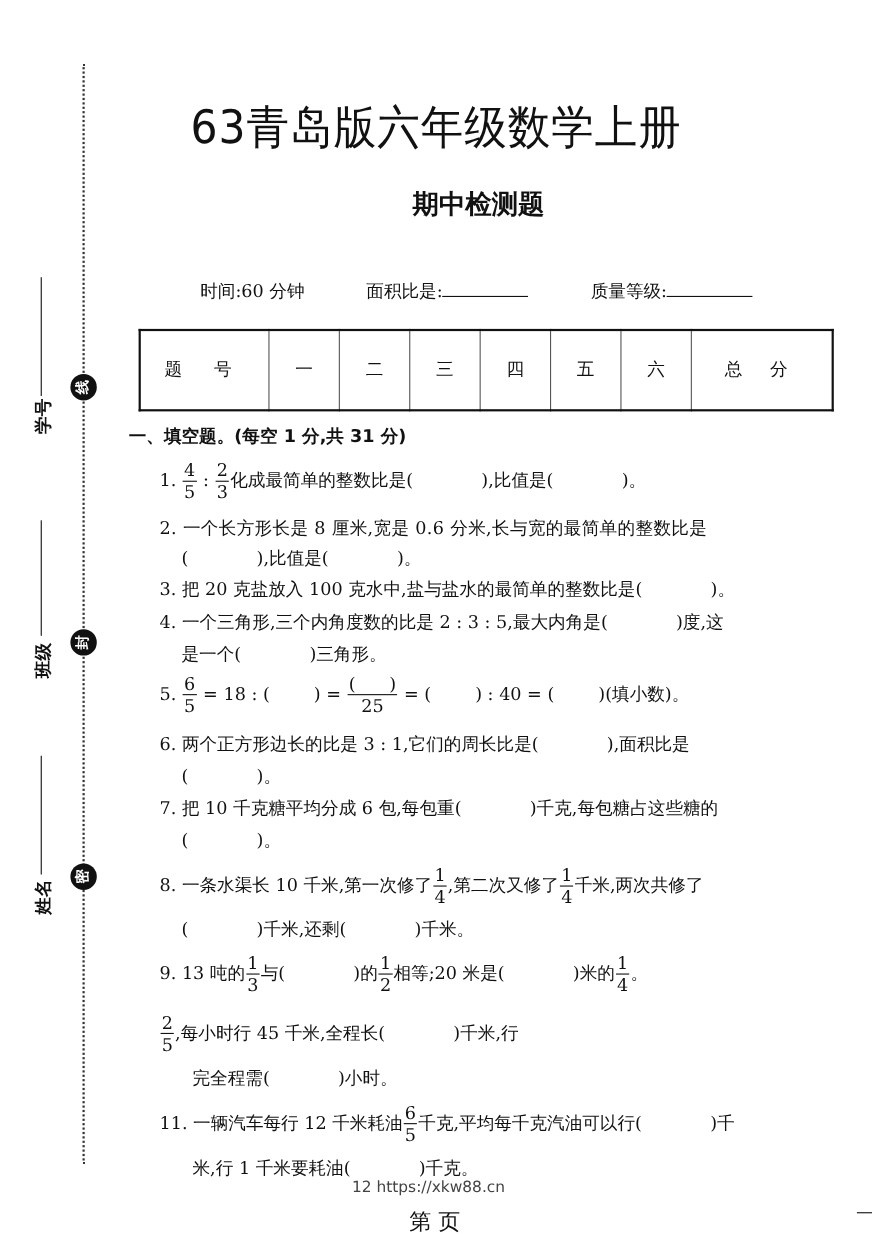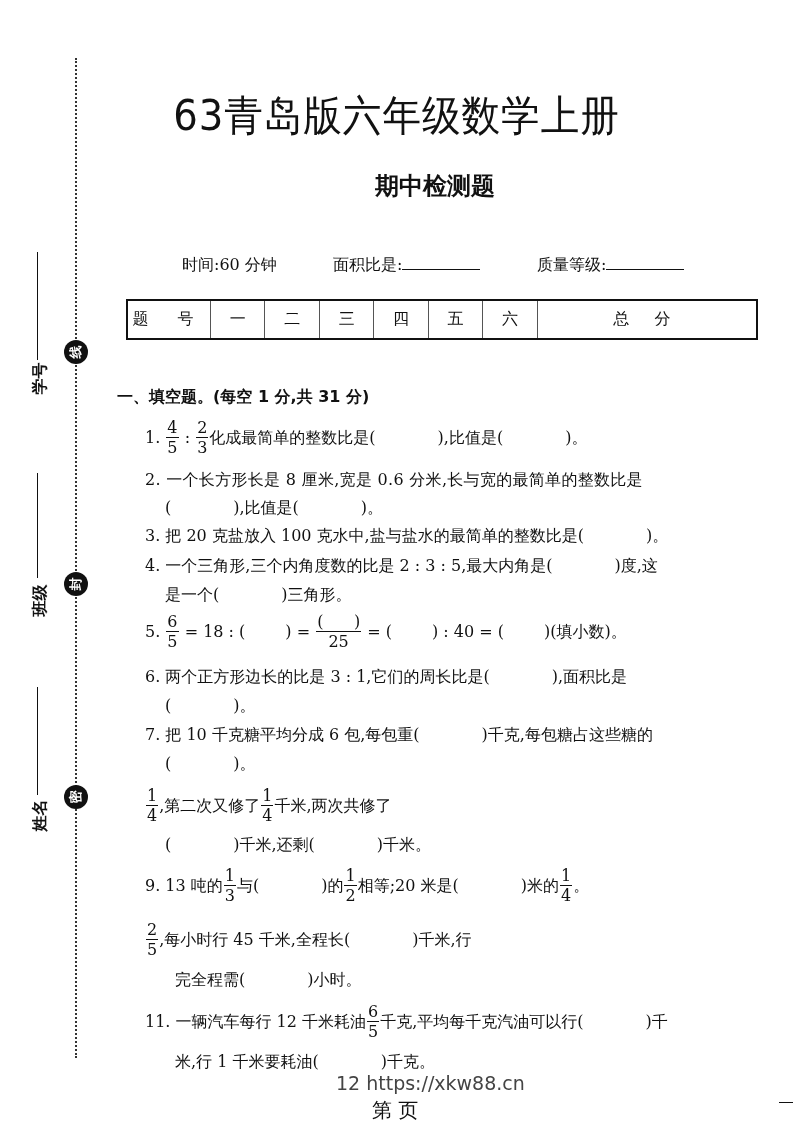--- a/index.html
+++ b/index.html
@@ -13,29 +13,29 @@
                 font-weight:bold; font-family:"DejaVu Sans",sans-serif; white-space:nowrap; }
   .side-line { position:absolute; left:37px; width:1px; background:#111; }
   .title { position:absolute; left:0; width:793px; top:88px; text-align:center; font-size:42px;
            font-family:"DejaVu Sans","Liberation Sans",sans-serif; letter-spacing:1px; transform:scaleX(0.92); }
   .subtitle { position:absolute; left:0; width:870px; top:170px; text-align:center; font-size:24px; font-weight:bold;
               font-family:"DejaVu Sans",sans-serif; }
   .meta { position:absolute; top:255px; font-size:16px; }
   .blank-line { display:inline-block; border-bottom:1px solid #111; width:78px; height:14px; vertical-align:baseline; }
   table.score { position:absolute; left:126px; top:299px; width:632px; border-collapse:collapse; border:2px solid #111;
                 font-size:16px; }
-  table.score td { border:1px solid #555; height:37px; text-align:center; padding:0; }
+  table.score td { border:1px solid #555; height:37px; text-align:center; padding:17px; }
   table.score td.first { width:82px; letter-spacing:12px; }
   .section { position:absolute; left:117px; top:387px; font-size:16px; font-weight:bold; font-family:"DejaVu Sans",sans-serif; }
   .q { position:absolute; left:145px; font-size:16px; white-space:nowrap; }
   .frac { display:inline-block; vertical-align:middle; text-align:center; line-height:1; margin:0 1px; }
   .frac .n { display:block; border-bottom:1px solid #111; padding:0 1px 1px; }
   .frac .d { display:block; padding-top:2px; }
   .gap { display:inline-block; }
-  .footer-url { position:absolute; left:336px; top:1072px; font-size:19px; color:#444; font-family:"DejaVu Sans",sans-serif; }
+  .footer-url { position:absolute; left:320px; top:1072px; font-size:14px; color:#444; font-family:"DejaVu Sans",sans-serif; }
   .footer-page { position:absolute; left:372px; top:1097px; font-size:20px; font-family:"DejaVu Sans",sans-serif; }
   .footer-dash { position:absolute; left:779px; top:1102px; width:14px; border-top:1px solid #111; }
 </style>
 </head>
 <body>
 
 <div class="dotline"></div>
 <div class="seal" style="top:340px">线</div>
 <div class="seal" style="top:572px">封</div>
 <div class="seal" style="top:785px">密</div>
@@ -114,21 +114,21 @@
 </div>
 
 <div class="q" style="top:725px">
   <span>7. 把 10 千克糖平均分成 6 包,每包重(</span><span class="gap" style="width:62px"></span><span>)千克,每包糖占这些糖的</span>
 </div>
 <div class="q" style="top:754px;left:165px">
   <span>(</span><span class="gap" style="width:62px"></span><span>)。</span>
 </div>
 
 <div class="q" style="top:788px">
-  <span class="frac"><span class="n">1</span><span class="d">4</span></span><span>,第二次又修了</span><span class="frac"><span class="n">1</span><span class="d">4</span></span><span>千米,两次共修了</span>
+  <span>8. 一条水渠长 10 千米,第一次修了</span><span class="frac"><span class="n">1</span><span class="d">4</span></span><span>,第二次又修了</span><span class="frac"><span class="n">1</span><span class="d">4</span></span><span>千米,两次共修了</span>
 </div>
 <div class="q" style="top:835px;left:165px">
   <span>(</span><span class="gap" style="width:62px"></span><span>)千米,还剩(</span><span class="gap" style="width:62px"></span><span>)千米。</span>
 </div>
 
 <div class="q" style="top:868px">
   <span>9. 13 吨的</span><span class="frac"><span class="n">1</span><span class="d">3</span></span><span>与(</span><span class="gap" style="width:62px"></span><span>)的</span><span class="frac"><span class="n">1</span><span class="d">2</span></span><span>相等;20 米是(</span><span class="gap" style="width:62px"></span><span>)米的</span><span class="frac"><span class="n">1</span><span class="d">4</span></span><span>。</span>
 </div>
 
 <div class="q" style="top:922px">

